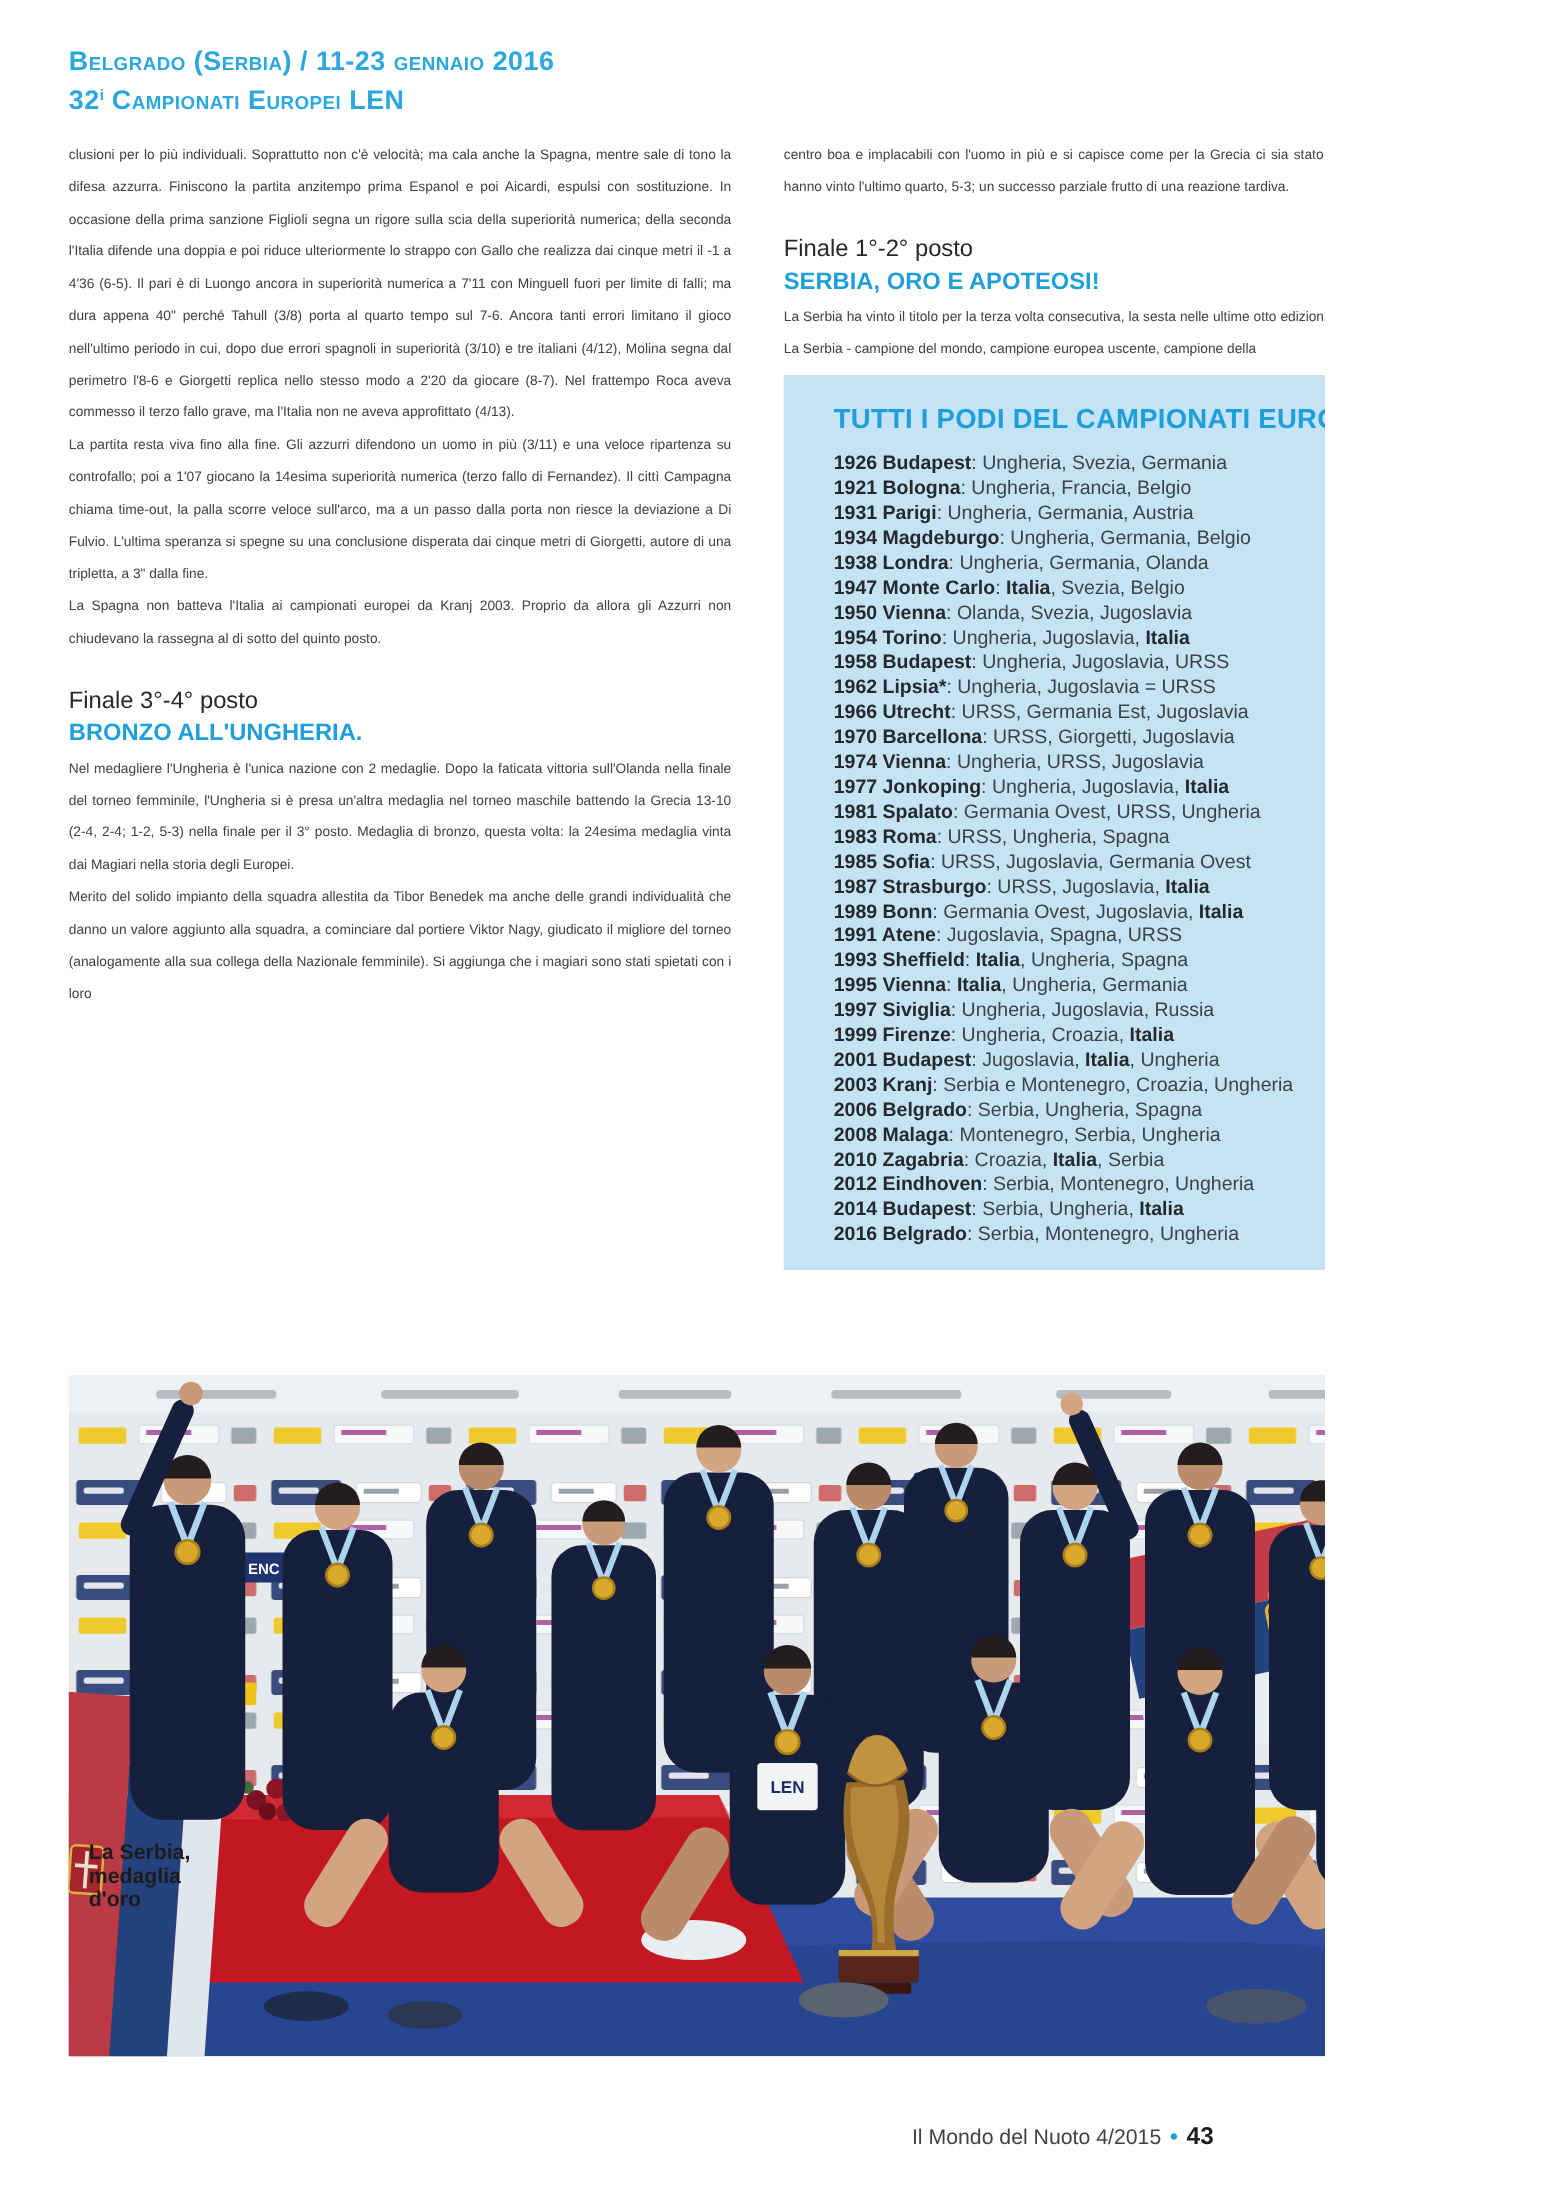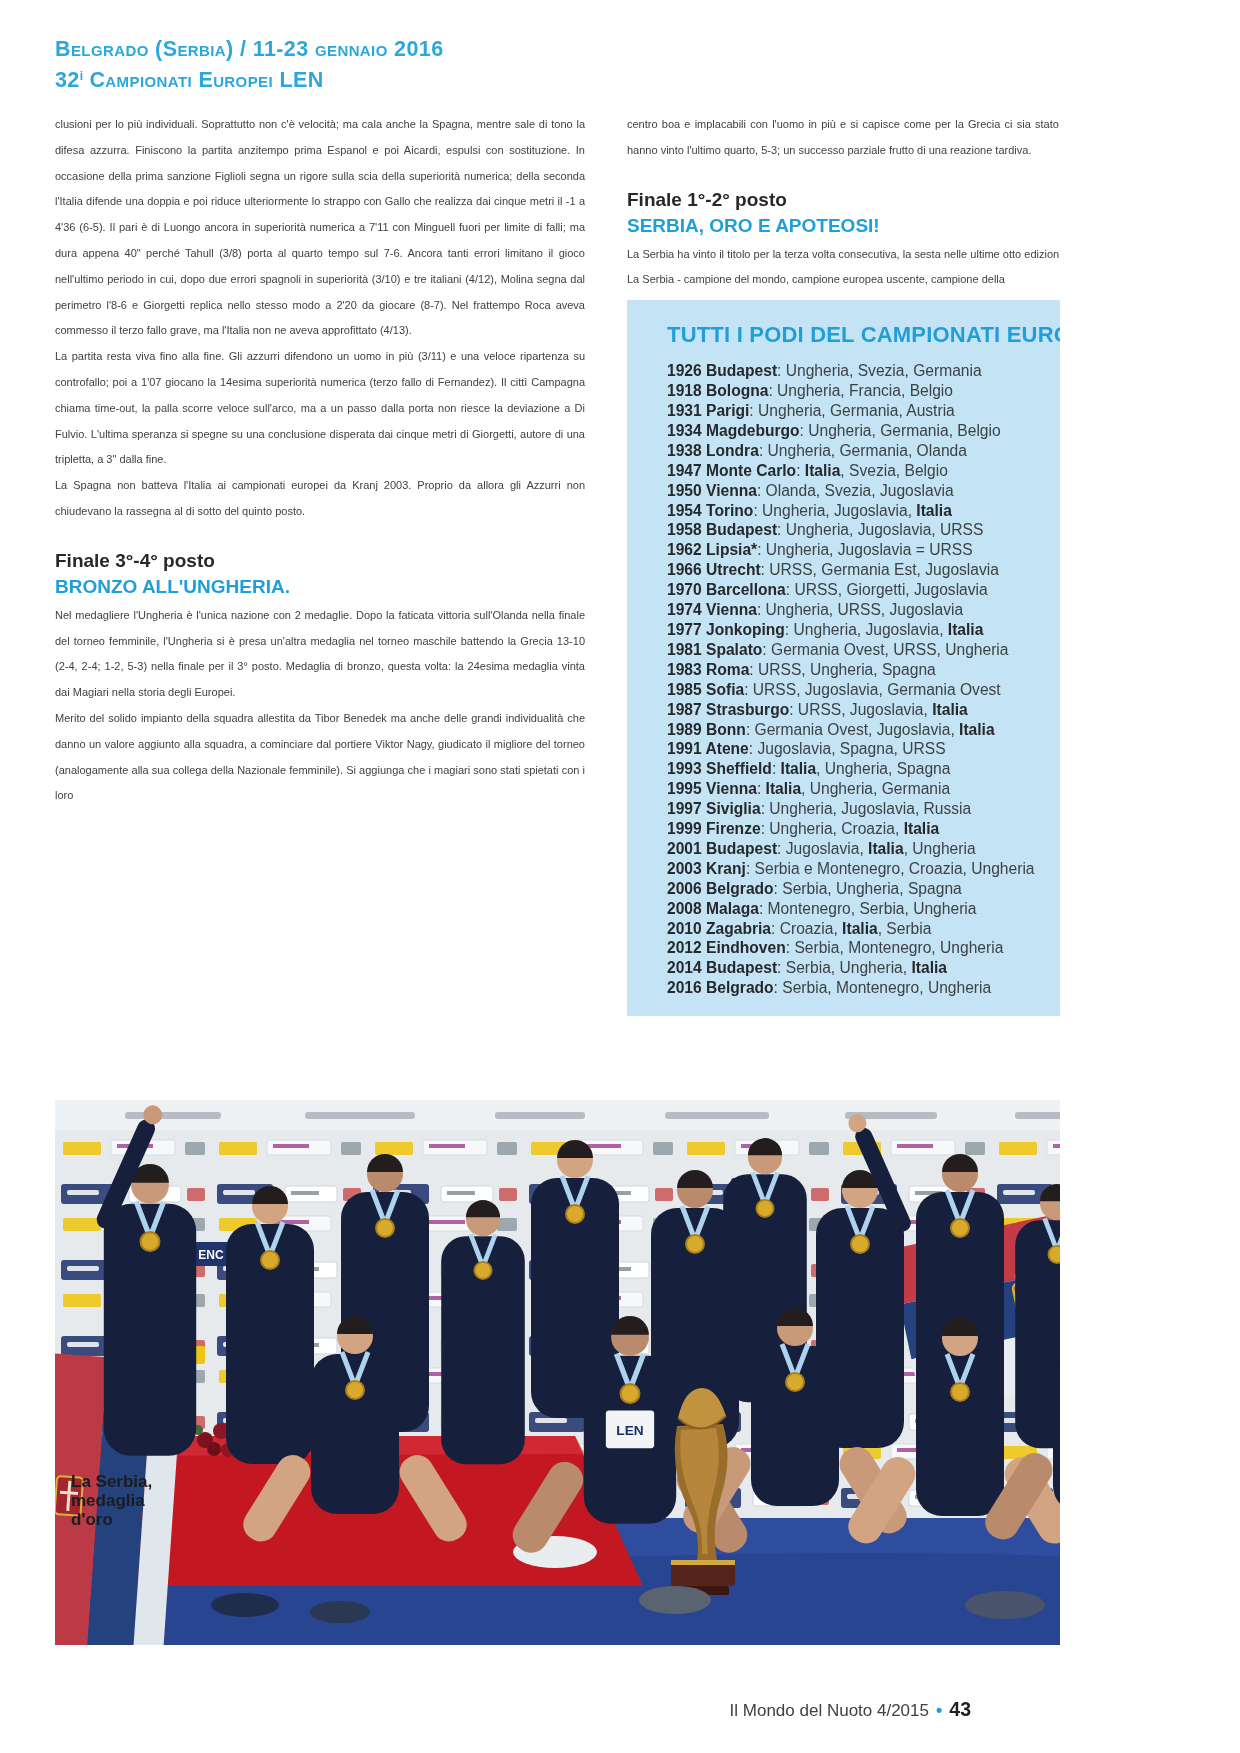--- a/index.html
+++ b/index.html
@@ -18,21 +18,21 @@
     font-variant:small-caps;font-weight:700;font-size:21.5px;line-height:27px;letter-spacing:.4px;}
   .masthead .sup{font-variant:normal;font-size:12px;vertical-align:7px;letter-spacing:0;}
 
   .logo-badge{position:absolute;left:1086px;top:20px;width:76px;height:94px;margin-left:10px;}
 
   
   .cols{position:absolute;left:55px;top:112px;width:1130px;display:grid;
     grid-template-columns:530px 558px;column-gap:42px;}
   .body-p{margin:0;font-size:11px;line-height:25.8px;color:var(--body-ink);text-align:justify;}
   .sec{margin-top:22px;}
-  .sec-heading{margin:0;font-size:19px;line-height:27px;font-weight:700;color:var(--ink-dark);}
+  .sec-heading{margin:0;font-size:19px;line-height:27px;font-weight:400;color:var(--ink-dark);}
   .sec-sub{margin:0 0 3px 0;font-size:19px;line-height:26px;font-weight:700;color:var(--accent);}
 
   
   .podium-box{margin-top:7px;width:478px;background:var(--box-bg);padding:22px 26px 18px 40px;}
   .podium-title{margin:0 0 13px 0;font-size:22px;line-height:26px;font-weight:700;color:var(--accent);letter-spacing:.2px;}
   .podium-row{font-size:15.6px;line-height:19.9px;color:var(--body-ink);white-space:nowrap;}
   .podium-row .event{font-weight:700;color:var(--ink-dark);}
   .podium-row b.it{color:var(--ink-dark);}
 
   
@@ -99,21 +99,21 @@
       <div class="sec">
         <h3 class="sec-heading">Finale 1°-2° posto</h3>
         <h3 class="sec-sub">SERBIA, ORO E APOTEOSI!</h3>
         <p class="body-p">La Serbia ha vinto il titolo per la terza volta consecutiva, la sesta nelle ultime otto edizioni degli Europei (dal 2001). La Serbia - campione del mondo, campione europea uscente, campione della</p>
       </div>
 
       <aside class="podium-box">
         <h2 class="podium-title">TUTTI I PODI DEL CAMPIONATI EUROPEI</h2>
         <div id="podium-list">
             <div class="podium-row"><b class="event">1926 Budapest</b><span>: Ungheria, Svezia, Germania</span></div>
-            <div class="podium-row"><b class="event">1918 Bologna</b><span>: Ungheria, Francia, Belgio</span></div>
+            <div class="podium-row"><b class="event">1921 Bologna</b><span>: Ungheria, Francia, Belgio</span></div>
             <div class="podium-row"><b class="event">1931 Parigi</b><span>: Ungheria, Germania, Austria</span></div>
             <div class="podium-row"><b class="event">1934 Magdeburgo</b><span>: Ungheria, Germania, Belgio</span></div>
             <div class="podium-row"><b class="event">1938 Londra</b><span>: Ungheria, Germania, Olanda</span></div>
             <div class="podium-row"><b class="event">1947 Monte Carlo</b><span>: <b class="it">Italia</b>, Svezia, Belgio</span></div>
             <div class="podium-row"><b class="event">1950 Vienna</b><span>: Olanda, Svezia, Jugoslavia</span></div>
             <div class="podium-row"><b class="event">1954 Torino</b><span>: Ungheria, Jugoslavia, <b class="it">Italia</b></span></div>
             <div class="podium-row"><b class="event">1958 Budapest</b><span>: Ungheria, Jugoslavia, URSS</span></div>
             <div class="podium-row"><b class="event">1962 Lipsia*</b><span>: Ungheria, Jugoslavia = URSS</span></div>
             <div class="podium-row"><b class="event">1966 Utrecht</b><span>: URSS, Germania Est, Jugoslavia</span></div>
             <div class="podium-row"><b class="event">1970 Barcellona</b><span>: URSS, Giorgetti, Jugoslavia</span></div>

